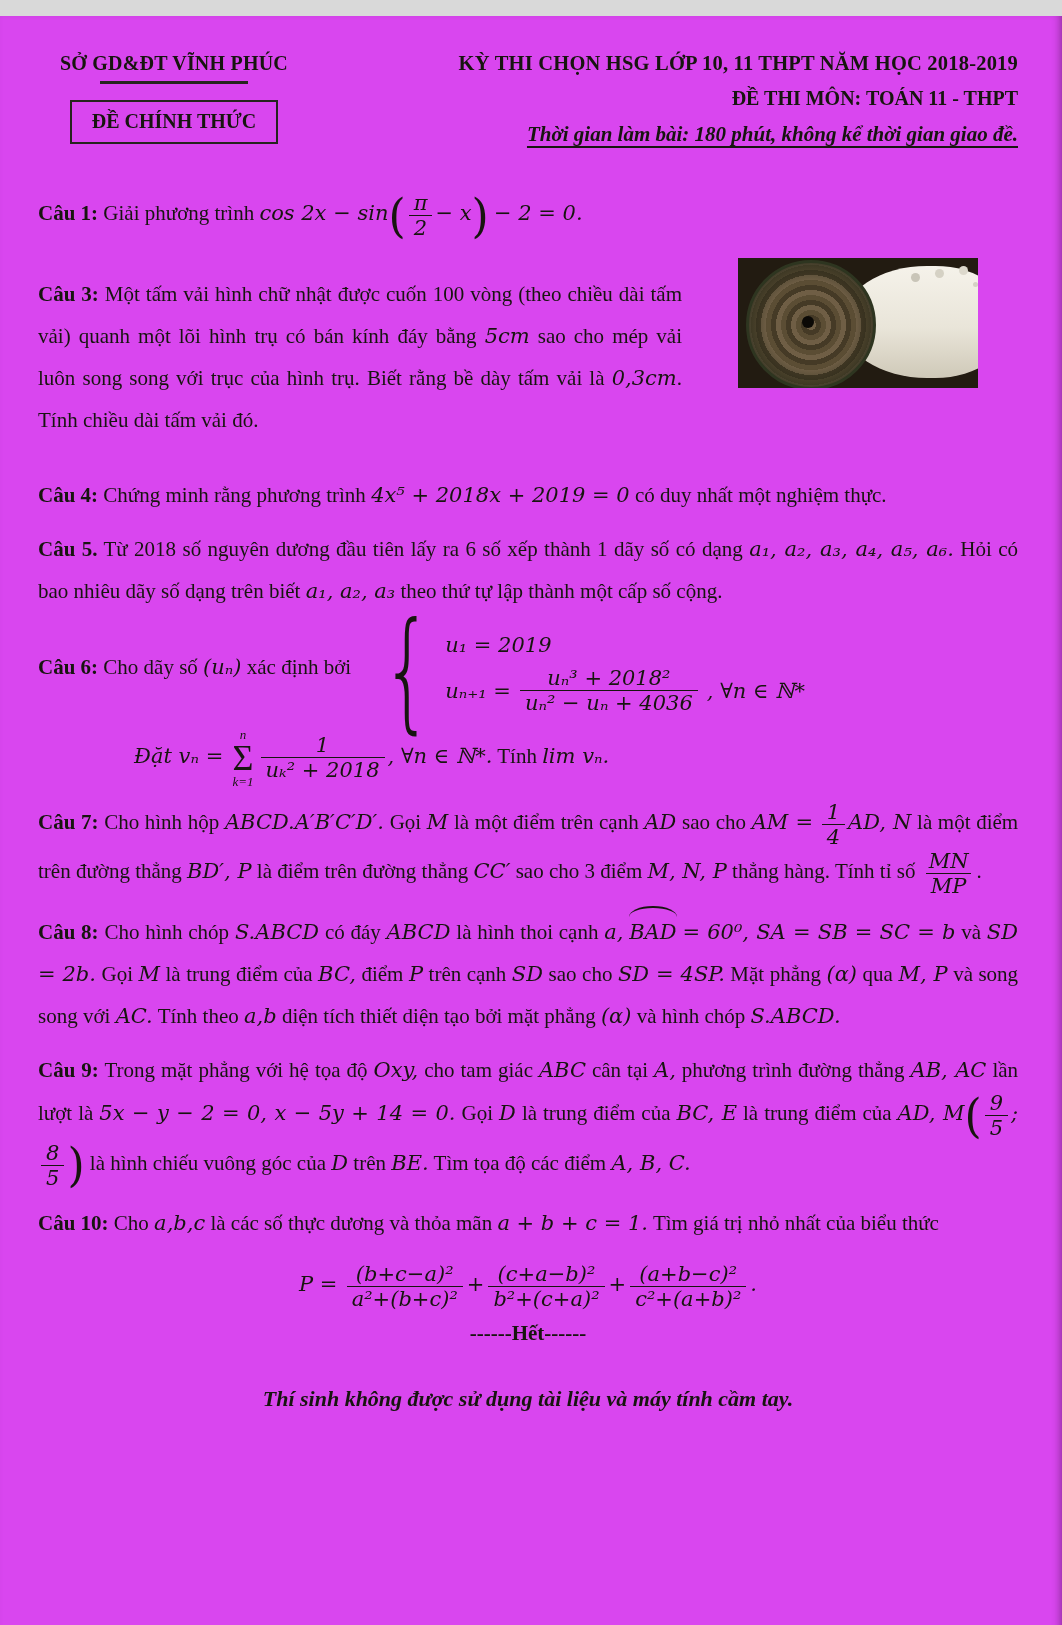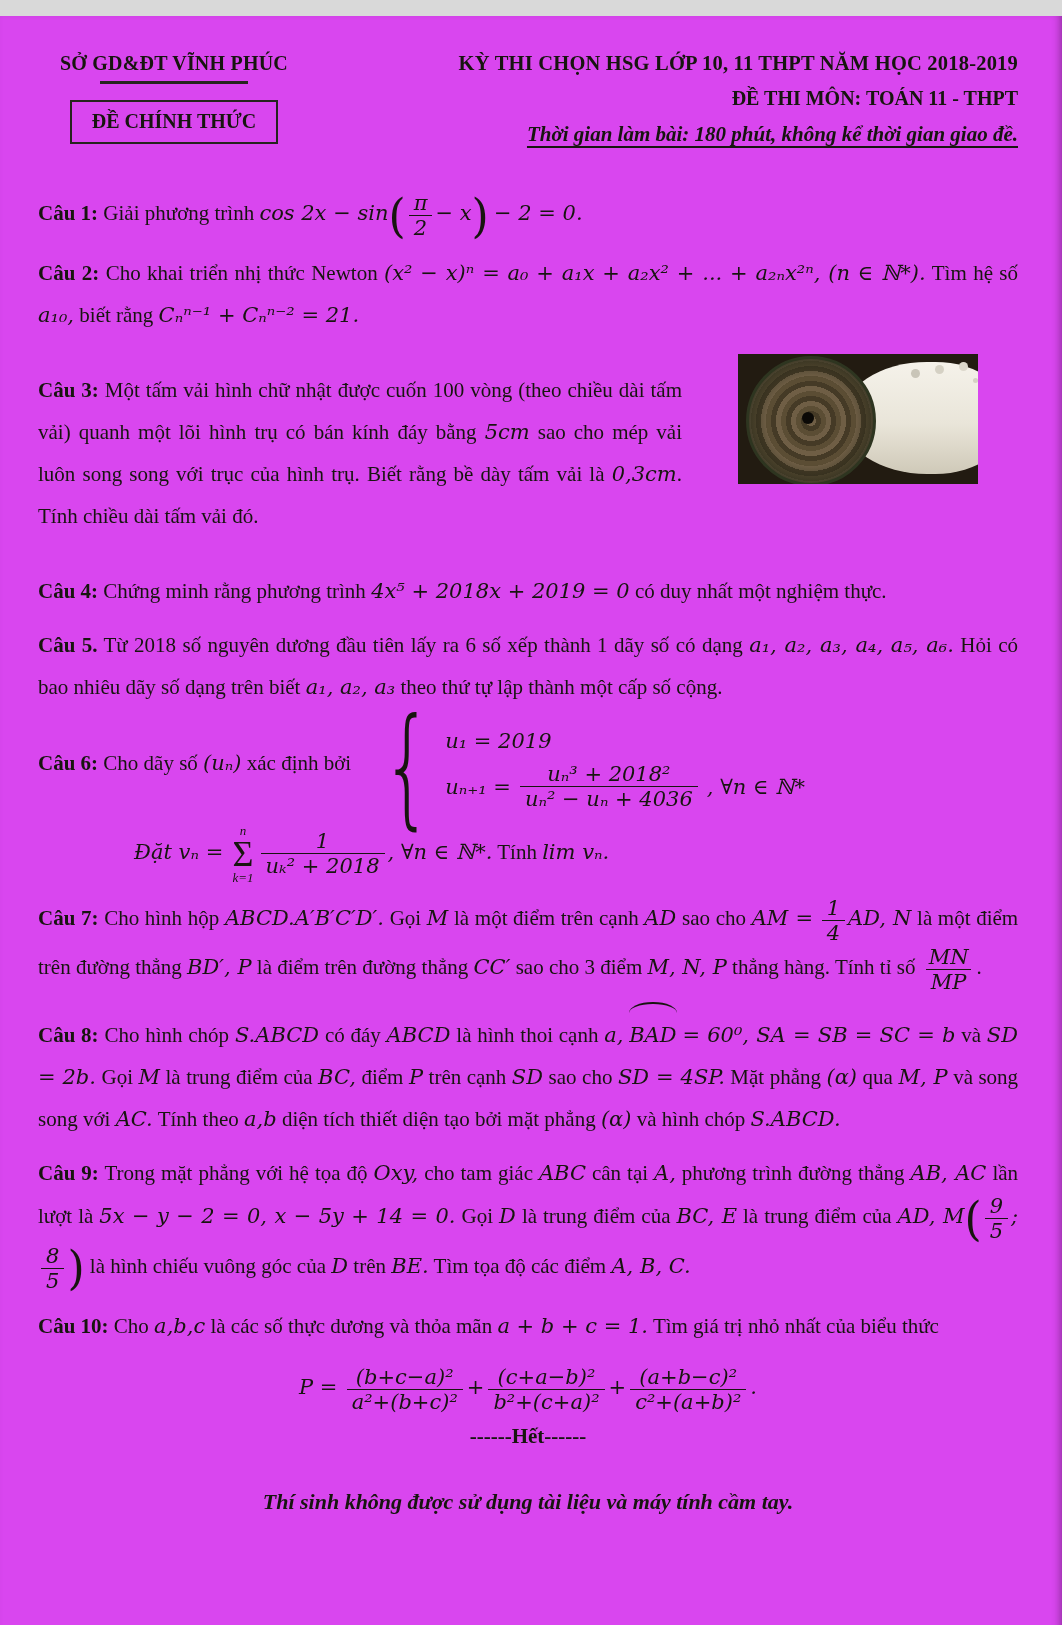--- a/index.html
+++ b/index.html
@@ -41,21 +41,21 @@
   .brace { font-family:"DejaVu Sans",sans-serif; font-weight:200; font-size:130px; line-height:0;
            display:inline-block; transform:scaleX(.62); margin-right:-4px; }
   .sys-rows { display:inline-flex; flex-direction:column; text-align:left; }
   .sys-row { white-space:nowrap; display:flex; align-items:center; gap:6px; }
   
   .sum { display:inline-flex; flex-direction:column; align-items:center; vertical-align:middle; line-height:1; margin:0 4px; }
   .sum .s-top { font-size:13px; font-style:italic; }
   .sum .s-mid { font-size:36px; line-height:.95; }
   .sum .s-bot { font-size:13px; font-style:italic; }
   
-  .arc { position:relative; display:inline-block; font-style:italic; font-family:"DejaVu Serif",serif; padding-top:8px; }
+  .arc { position:relative; display:inline-block; font-style:italic; font-family:"DejaVu Serif",serif; padding-top:1px; }
   .arc::before { content:""; position:absolute; top:-4px; left:0; width:100%; height:9px;
                  border-top:2px solid #17150f; border-radius:50% 50% 0 0 / 100% 100% 0 0; }
   .indent { padding-left:96px; }
   .display-math { text-align:center; margin:18px 0 10px; line-height:1.2; }
   .display-math .frac { margin:0 4px; }
   
   .q3-wrap { display:flex; gap:16px; align-items:flex-start; margin:0 0 12px; }
   .q3-text { flex:1; line-height:2.0; text-align:justify; }
   .roll { position:relative; width:240px; height:130px; background:#221b11; overflow:hidden; flex:0 0 auto; margin-top:6px; }
   .roll-cyl { position:absolute; left:104px; top:8px; width:170px; height:112px;
@@ -97,29 +97,20 @@
     <p class="q">
       <span class="qlabel">Câu 1:</span>
       <span class="txt">Giải phương trình</span>
       <span class="mi">cos 2x − sin</span><span class="bigp">(</span><span class="frac">
           <span class="num">π</span>
           <span class="den">2</span>
         </span><span class="mi">− x</span><span class="bigp">)</span>
       <span class="mi">− 2 = 0.</span>
     </p>
 
-    <p class="q">
-      <span class="qlabel">Câu 2:</span>
-      <span class="txt">Cho khai triển nhị thức Newton</span>
-      <span class="mi">(x² − x)ⁿ = a₀ + a₁x + a₂x² + ... + a₂ₙx²ⁿ, (n ∈ ℕ*).</span>
-      <span class="txt">Tìm hệ số</span>
-      <span class="mi">a₁₀,</span>
-      <span class="txt">biết rằng</span>
-      <span class="mi">Cₙⁿ⁻¹ + Cₙⁿ⁻² = 21.</span>
-    </p>
 
     <div class="q3-wrap">
       <p class="q3-text">
         <span class="qlabel">Câu 3:</span>
         <span class="txt">Một tấm vải hình chữ nhật được cuốn 100 vòng (theo chiều dài tấm vải) quanh một lõi hình trụ có bán kính đáy bằng</span>
         <span class="mi">5cm</span>
         <span class="txt">sao cho mép vải luôn song song với trục của hình trụ. Biết rằng bề dày tấm vải là</span>
         <span class="mi">0,3cm</span><span class="txt">. Tính chiều dài tấm vải đó.</span>
       </p>
       <figure class="roll">

